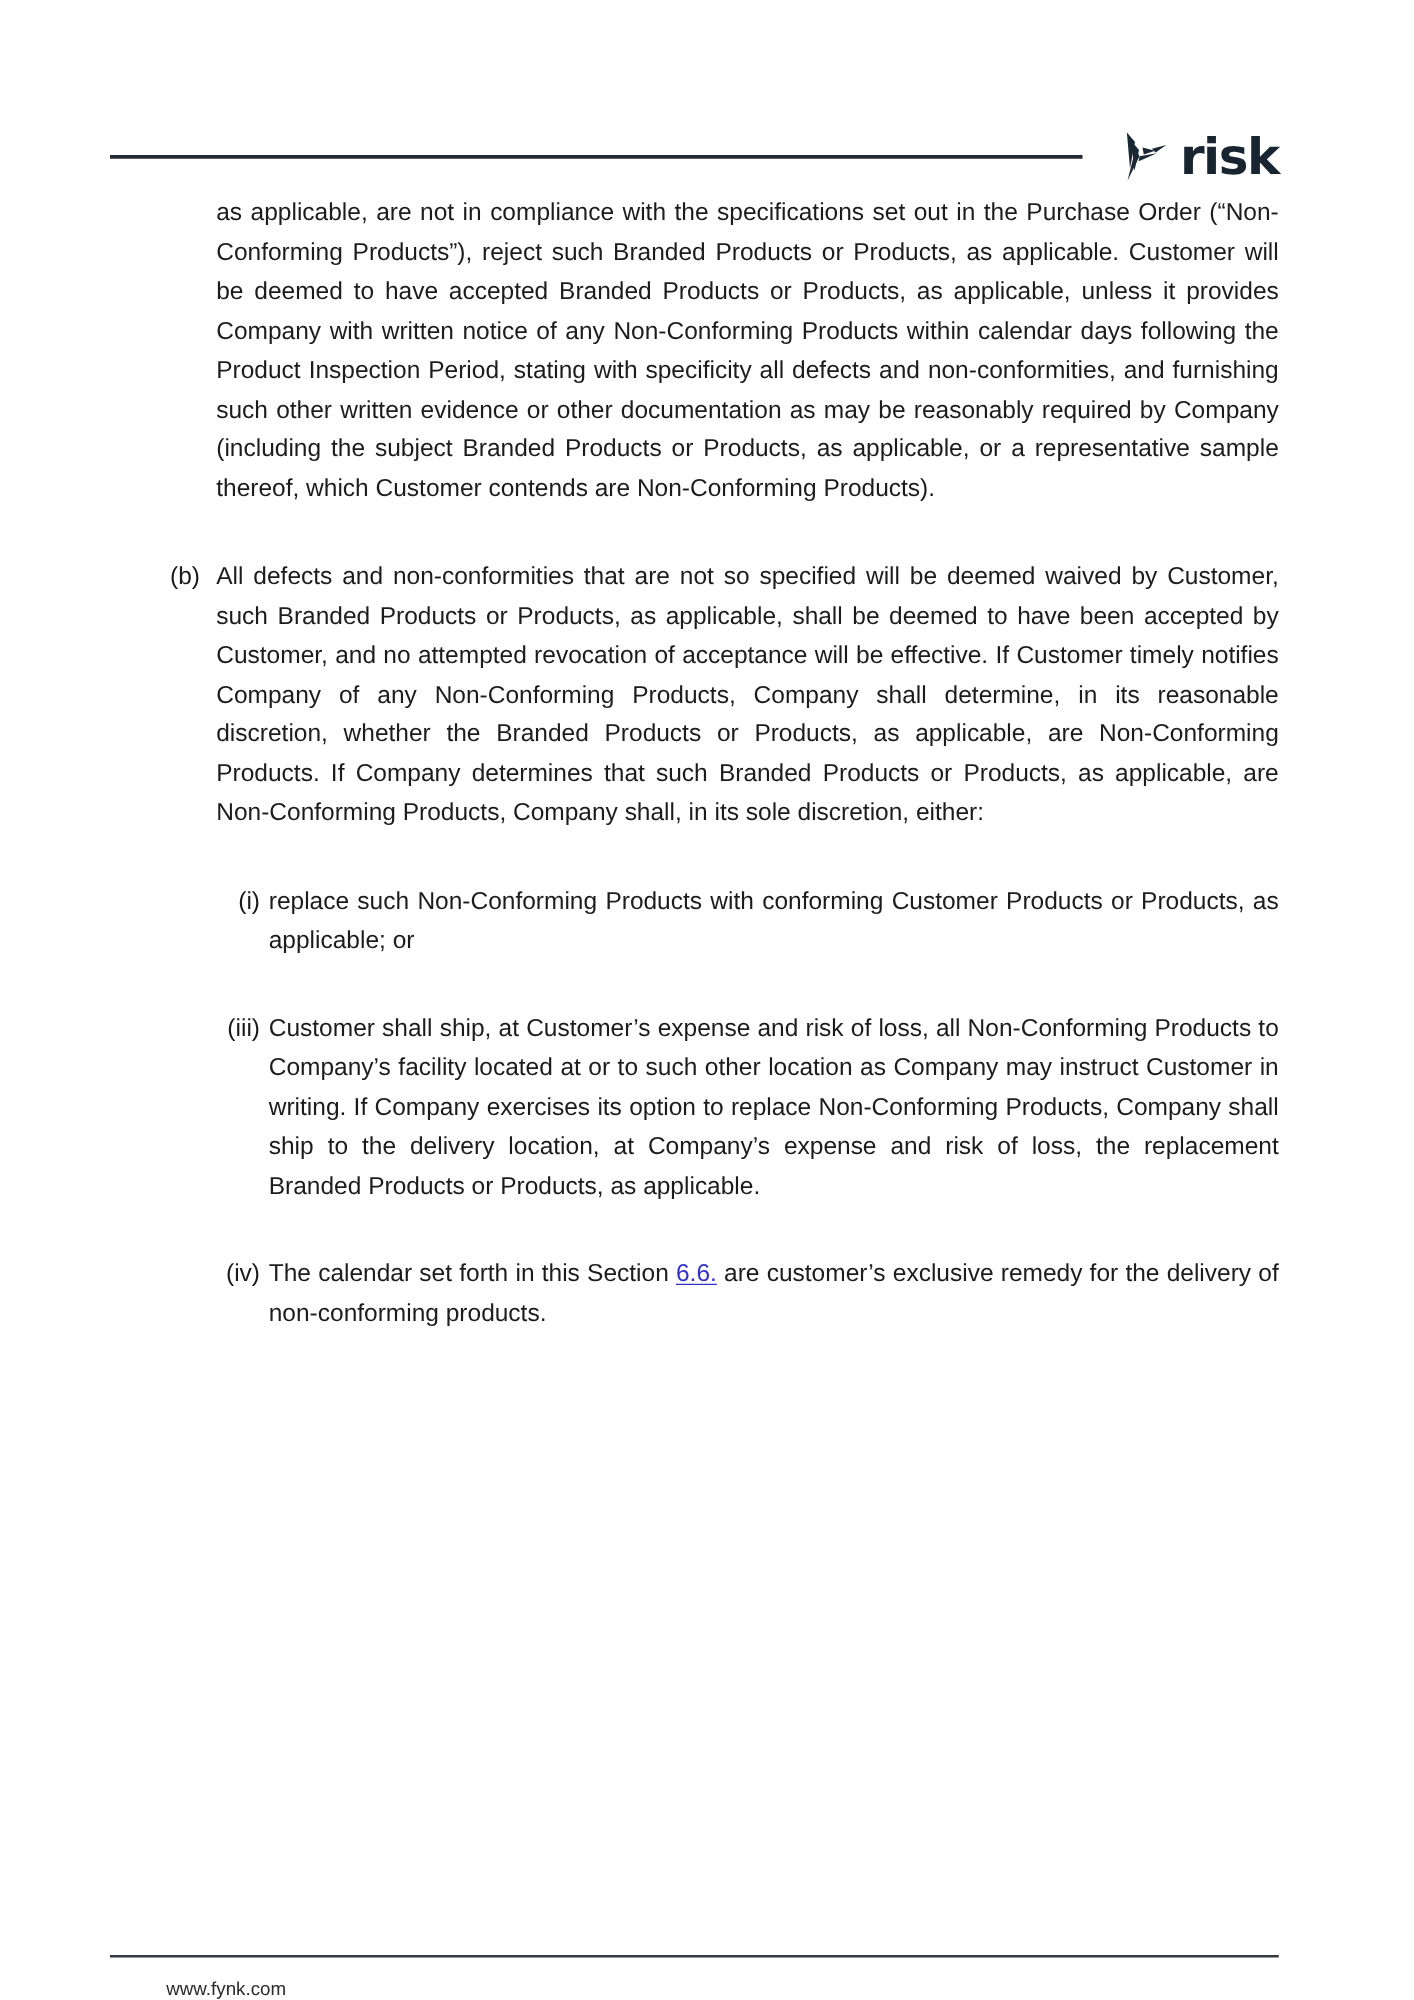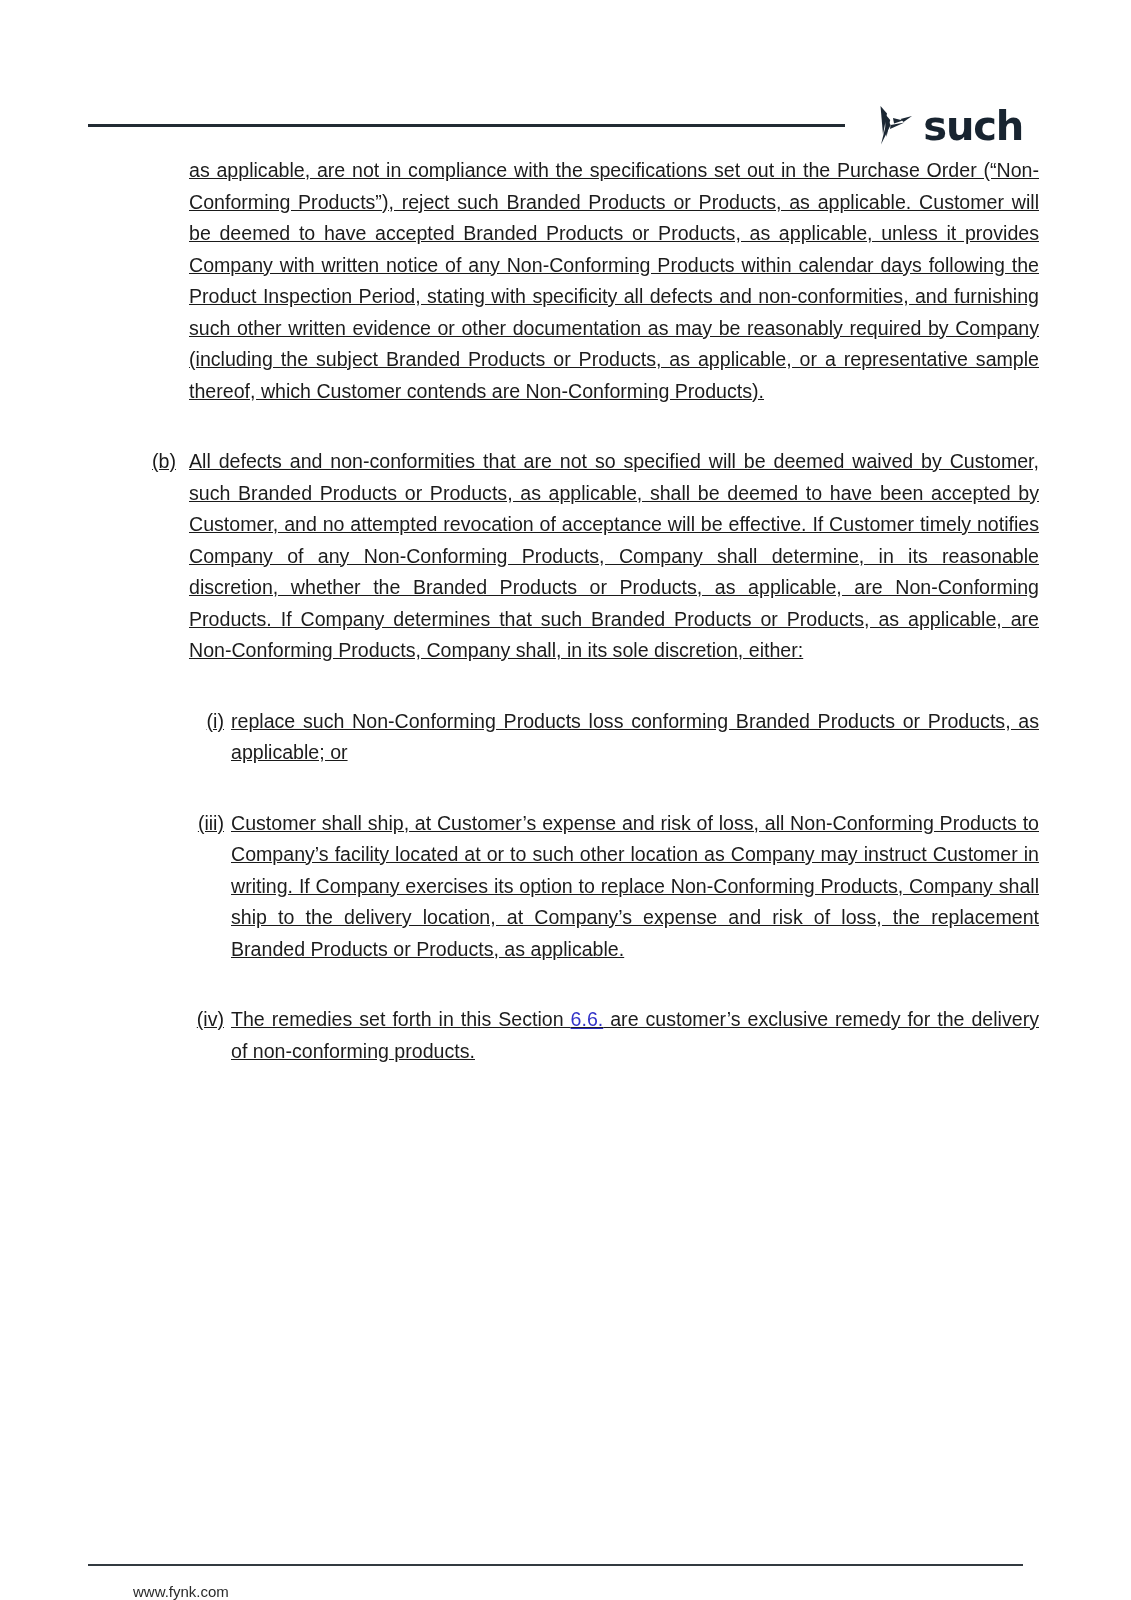--- a/index.html
+++ b/index.html
@@ -54,24 +54,23 @@
     letter-spacing: -1.2px;
     color: #182430;
     line-height: 1;
     position: relative;
     top: 1px;
   }
 
   
   .content {
     position: absolute;
-    left: 104px;
+    left: 88px;
     top: 155px;
     width: 935px;
-    text-decoration: underline;
   }
 
   p.para {
     margin: 0;
     font-size: 19.6px;
     line-height: 31.5px;
     text-align: justify;
     color: #1c1c1c;
     font-family: "Liberation Sans", sans-serif;
   }
@@ -161,56 +160,56 @@
     <div class="header-rule"></div>
     <div class="brand">
       <svg class="brand-mark" viewBox="0 0 46 42" aria-hidden="true">
         <path d="M13.5 2.0 L20.0 9.5 L16.0 30.5 Z" fill="#1b2733"></path>
         <path d="M17.2 9.0 L23.2 16.0 L19.5 33.0 Z" fill="#1b2733"></path>
         <path d="M20.4 15.0 L23.6 21.0 L14.0 40.5 Z" fill="#1b2733"></path>
         <path d="M23.6 21.0 L37.5 18.5 L23.0 25.0 Z" fill="#1b2733"></path>
         <path d="M26.0 14.0 L36.0 16.5 L27.0 19.5 Z" fill="#1b2733"></path>
         <path d="M33.5 15.0 L45.0 12.0 L36.5 18.0 Z" fill="#1b2733"></path>
       </svg>
-      <span class="brand-name">such</span>
+      <span class="brand-name">risk</span>
     </div>
   </div>
 
   <div class="content">
 
     <div class="block-lead">
       <p class="para">as applicable, are not in compliance with the specifications set out in the Purchase Order (“Non-Conforming Products”), reject such Branded Products or Products, as applicable. Customer will be deemed to have accepted Branded Products or Products, as applicable, unless it provides Company with written notice of any Non-Conforming Products within calendar days following the Product Inspection Period, stating with specificity all defects and non-conformities, and furnishing such other written evidence or other documentation as may be reasonably required by Company (including the subject Branded Products or Products, as applicable, or a representative sample thereof, which Customer contends are Non-Conforming Products).</p>
     </div>
 
     <div class="block-lettered">
       <div class="marker">(b)</div>
       <div class="body">
         <p class="para">All defects and non-conformities that are not so specified will be deemed waived by Customer, such Branded Products or Products, as applicable, shall be deemed to have been accepted by Customer, and no attempted revocation of acceptance will be effective. If Customer timely notifies Company of any Non-Conforming Products, Company shall determine, in its reasonable discretion, whether the Branded Products or Products, as applicable, are Non-Conforming Products. If Company determines that such Branded Products or Products, as applicable, are Non-Conforming Products, Company shall, in its sole discretion, either:</p>
       </div>
     </div>
 
     <div class="block-roman">
       <div class="marker">(i)</div>
       <div class="body">
-        <p class="para">replace such Non-Conforming Products loss conforming Branded Products or Products, as applicable; or</p>
+        <p class="para">replace such Non-Conforming Products with conforming Customer Products or Products, as applicable; or</p>
       </div>
     </div>
 
 
     <div class="block-roman">
       <div class="marker">(iii)</div>
       <div class="body">
         <p class="para">Customer shall ship, at Customer’s expense and risk of loss, all Non-Conforming Products to Company’s facility located at or to such other location as Company may instruct Customer in writing. If Company exercises its option to replace Non-Conforming Products, Company shall ship to the delivery location, at Company’s expense and risk of loss, the replacement Branded Products or Products, as applicable.</p>
       </div>
     </div>
 
     <div class="block-roman">
       <div class="marker">(iv)</div>
       <div class="body">
-        <p class="para"><span>The remedies set forth in this Section </span><a class="doc-link" href="#">6.6.</a><span> are customer’s exclusive remedy for the delivery of non-conforming products.</span></p>
+        <p class="para"><span>The calendar set forth in this Section </span><a class="doc-link" href="#">6.6.</a><span> are customer’s exclusive remedy for the delivery of non-conforming products.</span></p>
       </div>
     </div>
 
   </div>
 
   <div class="footer">
     <div class="footer-rule"></div>
     <div class="footer-lines">
       <div class="footer-line">www.fynk.com</div>
     </div>

